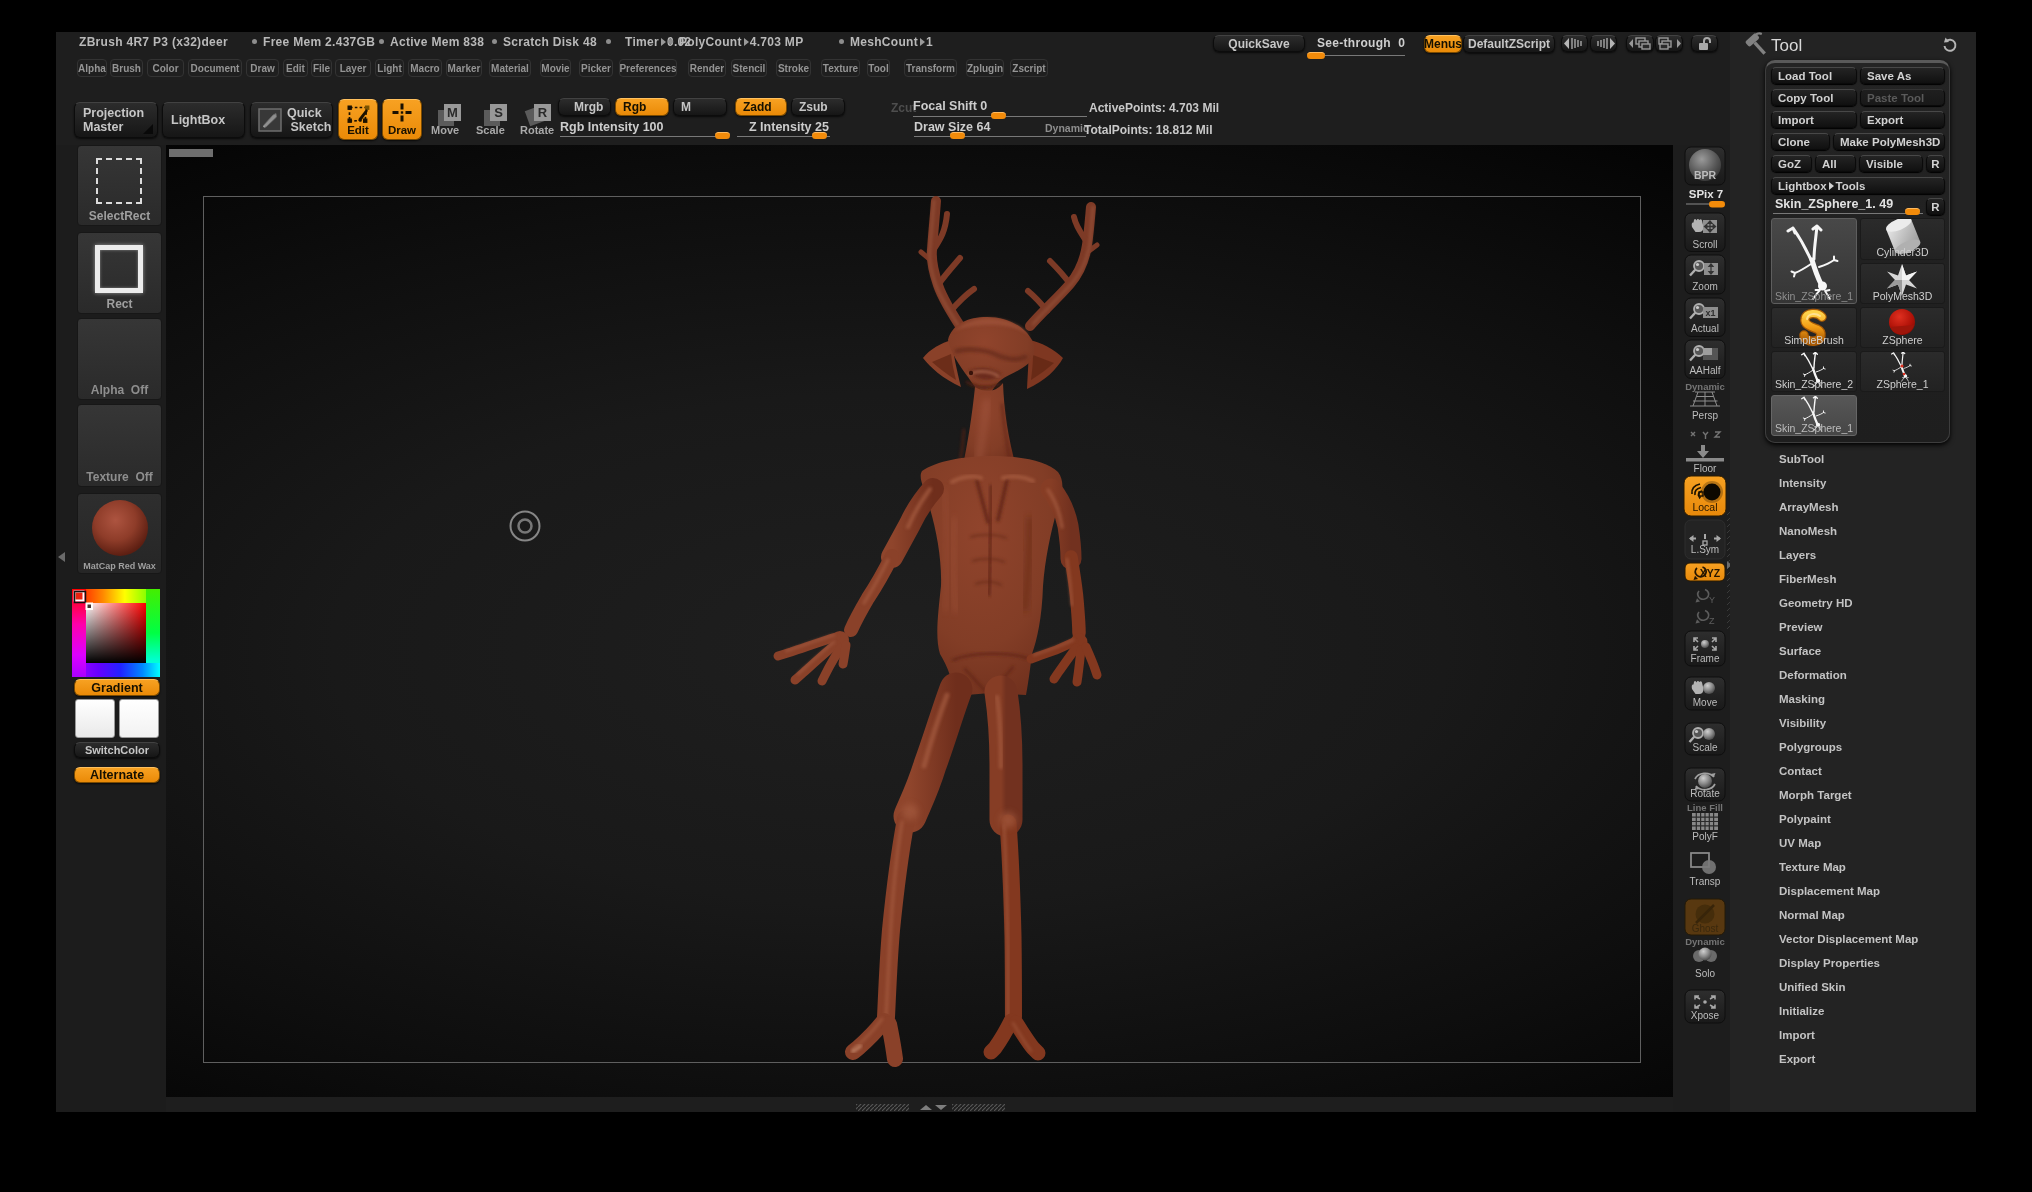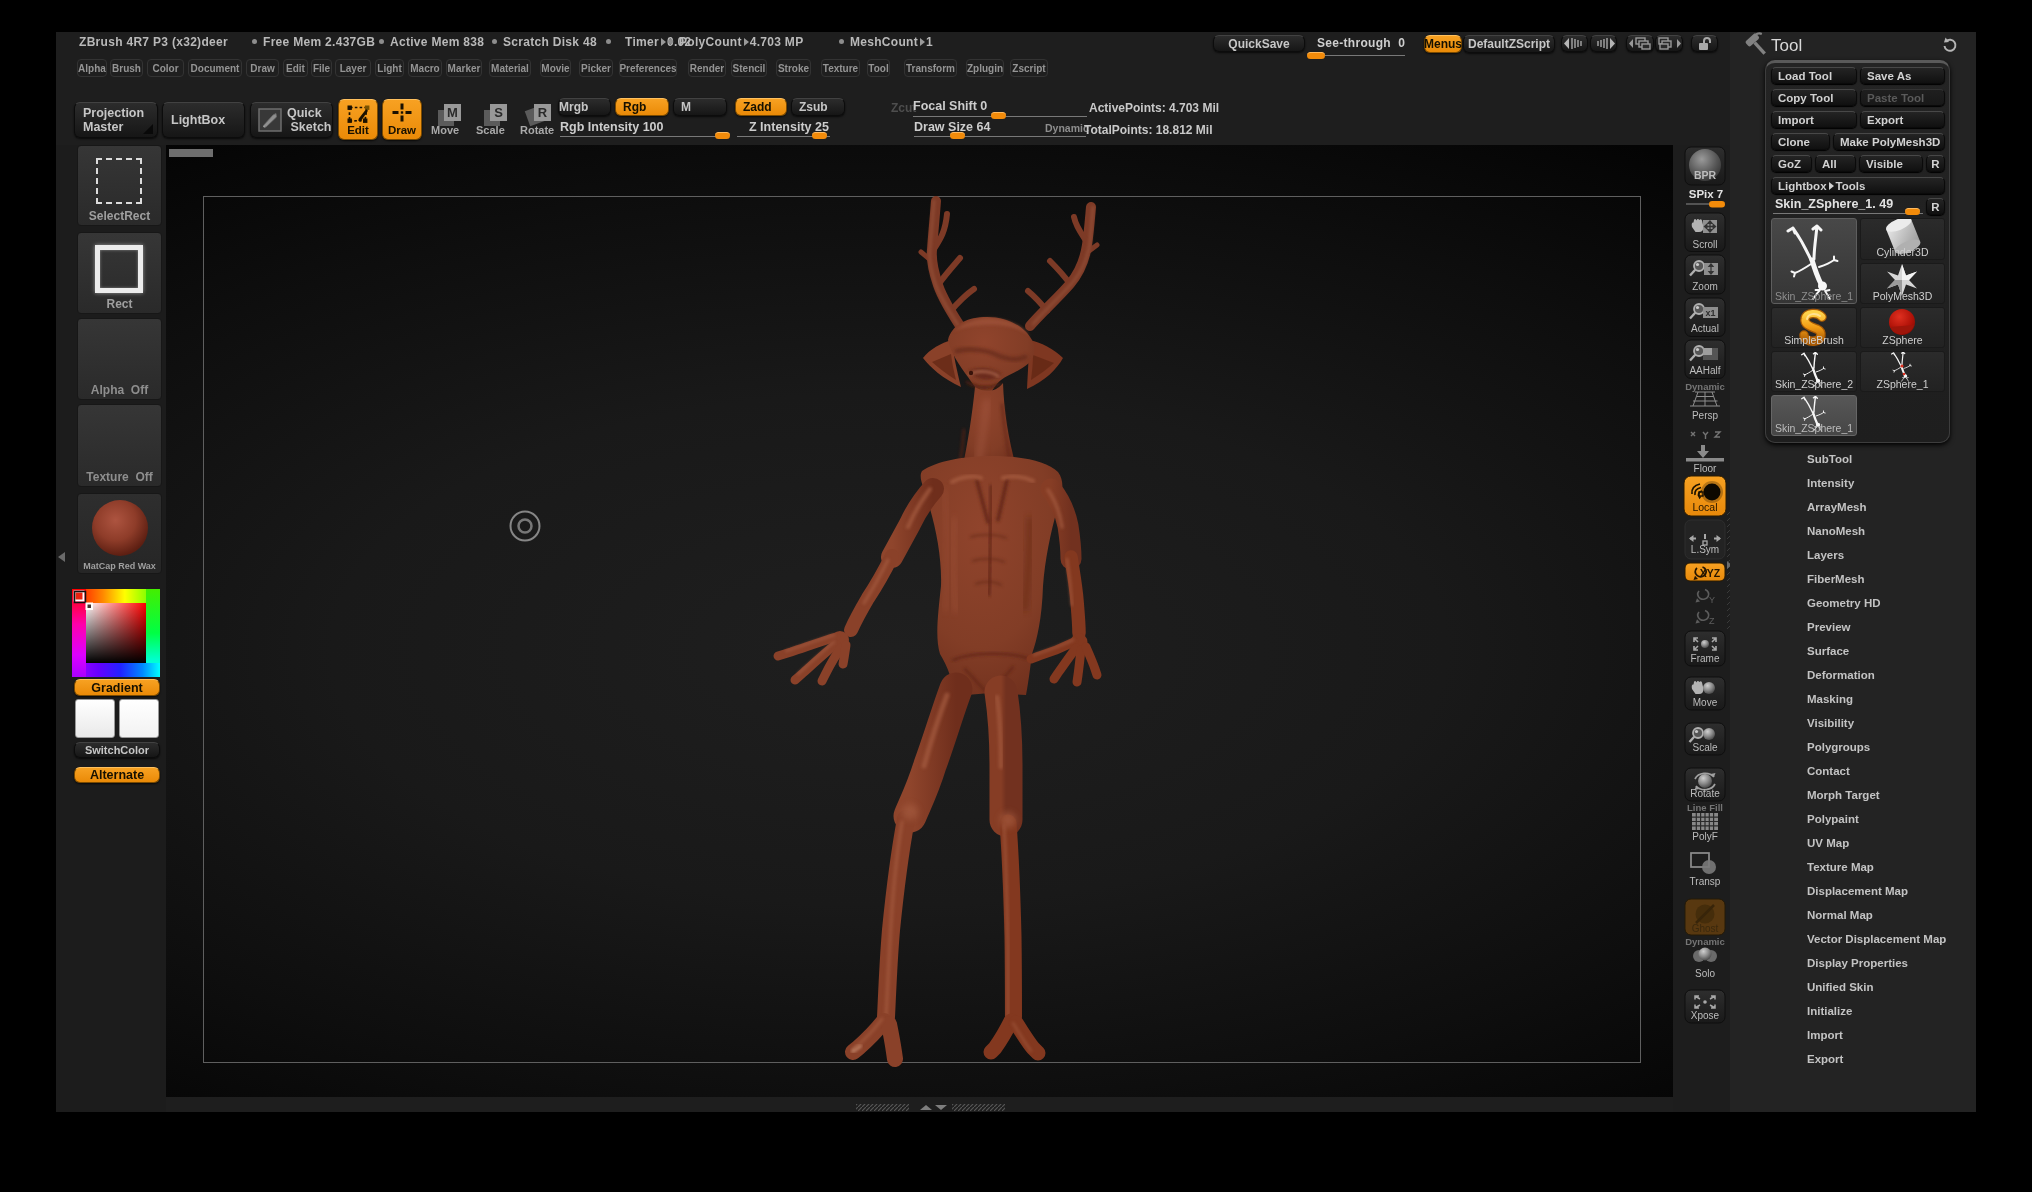--- a/index.html
+++ b/index.html
@@ -27,21 +27,21 @@
 .track { position:absolute; height:1px; background:#787878; }
 .handle { position:absolute; width:15px; height:7px; border-radius:3.5px; background:#f28b0a; border-top:1px solid #ffba5e; }
 
 .tile { position:absolute; left:77px; width:85px; background:linear-gradient(#363636,#2a2a2a); border:1px solid #171717; border-radius:4px; }
 .tlab { position:absolute; bottom:2px; width:100%; text-align:center; color:#9f9f9f; font-size:12px; font-weight:bold; white-space:nowrap; }
 
 .tp-btn { position:absolute; background:linear-gradient(#242424,#101010); border:1px solid #0a0a0a; border-top-color:#484848; border-radius:5px;
   color:#d2d2d2; font-weight:bold; font-size:11.5px; display:flex; align-items:center; padding-left:6px; box-shadow:0 1px 1px #000; white-space:nowrap; overflow:hidden; }
 .thumb { position:absolute; background:linear-gradient(#2b2b2b,#222); border:1px solid #1a1a1a; border-radius:3px; overflow:hidden; }
 .thlab { position:absolute; bottom:1px; width:100%; text-align:center; color:#cfcfcf; font-size:10.5px; white-space:nowrap; }
-.sect { color:#c3c3c3; font-weight:bold; font-size:11.5px;margin-left:28px; }
+.sect { color:#c3c3c3; font-weight:bold; font-size:11.5px; }
 </style>
 </head>
 <body>
 <div id="ui"></div>
 
 <div class="ttl" style="left:79px;">ZBrush 4R7 P3 (x32)deer</div>
 <div class="ttl" style="left:252px;"><span class="dot"></span>Free Mem 2.437GB</div>
 <div class="ttl" style="left:379px;"><span class="dot"></span>Active Mem 838</div>
 <div class="ttl" style="left:492px;"><span class="dot"></span>Scratch Disk 48</div>
 <div class="ttl" style="left:606px;"><span class="dot"></span></div>
@@ -152,21 +152,21 @@
 <div class="abs" style="left:438px;top:110px;width:16px;height:16px;background:#5b5b5b;"></div>
 <div class="abs ctr b" style="left:444px;top:104px;width:17px;height:17px;background:#989898;color:#2a2a2a;font-size:13px;">M</div>
 <div class="abs b" style="left:431px;top:124px;color:#a9a9a9;font-size:11px;">Move</div>
 <div class="abs" style="left:484px;top:110px;width:16px;height:16px;background:#5b5b5b;"></div>
 <div class="abs ctr b" style="left:490px;top:104px;width:17px;height:17px;background:#989898;color:#2a2a2a;font-size:13px;">S</div>
 <div class="abs b" style="left:476px;top:124px;color:#a9a9a9;font-size:11px;">Scale</div>
 <div class="abs" style="left:527px;top:108px;width:16px;height:16px;background:#5b5b5b;transform:rotate(-20deg);"></div>
 <div class="abs ctr b" style="left:534px;top:104px;width:17px;height:17px;background:#989898;color:#2a2a2a;font-size:13px;">R</div>
 <div class="abs b" style="left:520px;top:124px;color:#a9a9a9;font-size:11px;">Rotate</div>
 
-<div class="btn" style="left:558px;top:98px;width:53px;height:18px;display:flex;align-items:center;padding-left:0;">Mrgb</div>
+<div class="btn" style="left:558px;top:98px;width:53px;height:18px;display:flex;align-items:center;padding-left:15px;">Mrgb</div>
 <div class="obtn" style="left:615px;top:98px;width:54px;height:18px;display:flex;align-items:center;padding-left:7px;">Rgb</div>
 <div class="btn" style="left:673px;top:98px;width:54px;height:18px;display:flex;align-items:center;padding-left:7px;">M</div>
 <div class="obtn" style="left:735px;top:98px;width:52px;height:18px;display:flex;align-items:center;padding-left:7px;">Zadd</div>
 <div class="btn" style="left:791px;top:98px;width:54px;height:18px;display:flex;align-items:center;padding-left:7px;">Zsub</div>
 <div class="abs b" style="left:855px;top:101px;color:#4e4e4e;font-size:12px;margin-left:36px;">Zcut</div>
 
 <div class="abs b" style="left:560px;top:120px;color:#cdcdcd;font-size:12.5px;">Rgb Intensity 100</div>
 <div class="track" style="left:560px;top:136px;width:169px;"></div>
 <div class="handle" style="left:715px;top:132px;"></div>
 <div class="abs b" style="left:749px;top:120px;color:#cdcdcd;font-size:12.5px;">Z Intensity 25</div>

